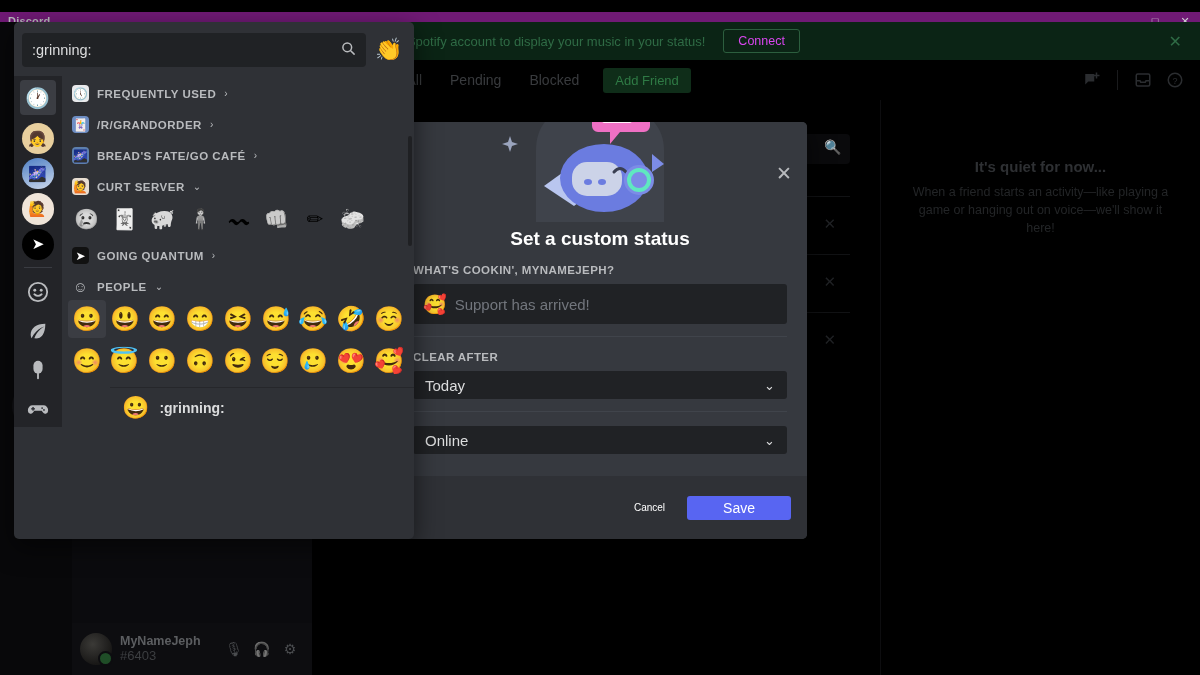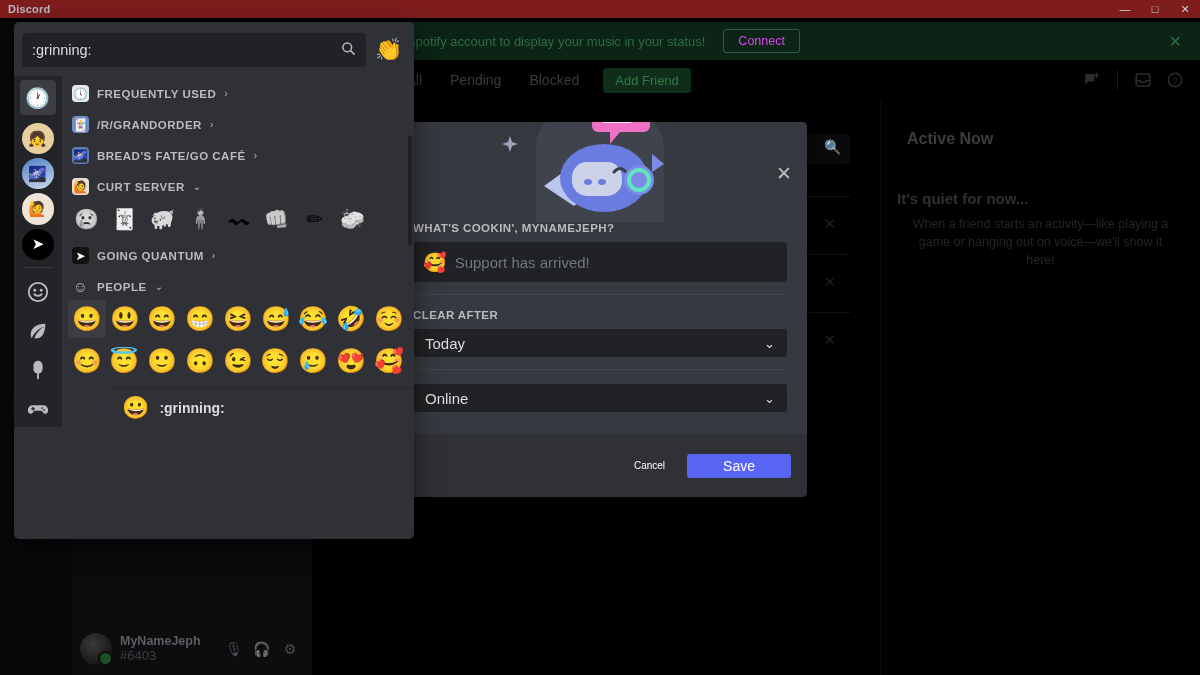--- a/index.html
+++ b/index.html
@@ -6,22 +6,22 @@
   html, body {
     width: 1200px; height: 675px;
     background: #000;
     font-family: "Liberation Sans", sans-serif;
     overflow: hidden;
   }
   #app { position: relative; width: 1200px; height: 675px; background: #000; }
 
   
   .titlebar {
-    position: absolute; left: 0; top: 0; width: 1200px; height: 18px;
-    background: #7f1d1d; display: flex; align-items: center;
+    position: absolute; left: 0; top: 12px; width: 1200px; height: 18px;
+    background: #701a75; display: flex; align-items: center;
   }
   .titlebar .title {
     color: #b9bbbe; font-size: 11px; font-weight: bold; padding-left: 8px;
     letter-spacing: .2px;
   }
   .wincontrols { margin-left: auto; display: flex; height: 22px; }
   .wincontrols div {
     width: 30px; height: 22px; display: flex; align-items: center; justify-content: center;
     color: #cfd2d5; font-size: 11px;
   }
@@ -116,21 +116,21 @@
   .frow .fav { width: 32px; height: 32px; border-radius: 50%; background: #0e0e11; }
   .frow .fx { position: absolute; right: 14px; color: #202225; font-size: 15px; }
 
   
   .activenow {
     position: absolute; right: 0; top: 78px; width: 320px; bottom: 0;
     border-left: 1px solid #0d0d0f; padding: 16px 16px 0 16px;
   }
   .activenow h2 { color: #3a3c3f; font-size: 16px; font-weight: bold; margin: 14px 0 0 10px; }
   .activenow .quiet {
-    text-align: left; color: #2e3033; font-size: 15px; font-weight: bold; margin-top: 42px;
+    text-align: center; color: #2e3033; font-size: 15px; font-weight: bold; margin-top: 42px;
   }
   .activenow .quietsub {
     text-align: center; color: #232527; font-size: 12.5px; line-height: 1.45; margin-top: 8px;
     padding: 0 6px;
   }
 
   
   .modal {
     position: absolute; left: 393px; top: 100px; width: 414px; border-radius: 5px;
     background: #36393f; overflow: hidden; z-index: 40;
@@ -331,21 +331,20 @@
           <div class="fav"></div>
           <div class="fx">✕</div>
         </div>
         <div class="frow" style="top:212px">
           <div class="fav"></div>
           <div class="fx">✕</div>
         </div>
       </div>
 
       <div class="activenow">
-        <h2>Active Now</h2>
         <div class="quiet">It's quiet for now...</div>
         <div class="quietsub">When a friend starts an activity—like playing a game or hanging out on voice—we'll show it here!</div>
       </div>
     </div>
 
     <div class="modal">
       <div class="modal-illu">
         <svg width="200" height="132" viewBox="0 0 200 132" style="position:absolute;bottom:0;left:50%;transform:translateX(-50%);">
           <path d="M36 60c0-30 22-48 62-48s66 18 66 48v72H36z" fill="#3f434b"></path>
           <rect x="62" y="-44" width="72" height="54" rx="6" fill="#dfe3ec"></rect>
@@ -372,20 +371,21 @@
           <path d="M114 82q6-7 12 0" fill="none" stroke="#3a3f52" stroke-width="3" stroke-linecap="round"></path>
           <circle cx="139" cy="90" r="15" fill="#7c8ce6"></circle>
           <circle cx="139" cy="90" r="10" fill="none" stroke="#5fe8c0" stroke-width="4"></circle>
           <path d="M152 64l12 10-12 8z" fill="#7c8ce6"></path>
           <path d="M10 46l2 6 6 2-6 2-2 6-2-6-6-2 6-2z" fill="#9aa4bd"></path>
           <path d="M128 -22l2 5 5 2-5 2-2 5-2-5-5-2 5-2z" fill="#9aa4bd"></path>
           <path d="M158 12l2 5 5 2-5 2-2 5-2-5-5-2 5-2z" fill="#c8cede"></path>
         </svg>
         <div class="modal-close">✕</div>
       </div>
+      <div class="modal-title">Set a custom status</div>
       <div class="modal-body">
         <div class="flabel">WHAT'S COOKIN', MYNAMEJEPH?</div>
         <div class="status-input">
           <span class="emo">🥰</span>
           <span class="txt">Support has arrived!</span>
         </div>
         <div class="fdivider"></div>
         <div class="flabel">CLEAR AFTER</div>
         <div class="sel">
           <span>Today</span>

